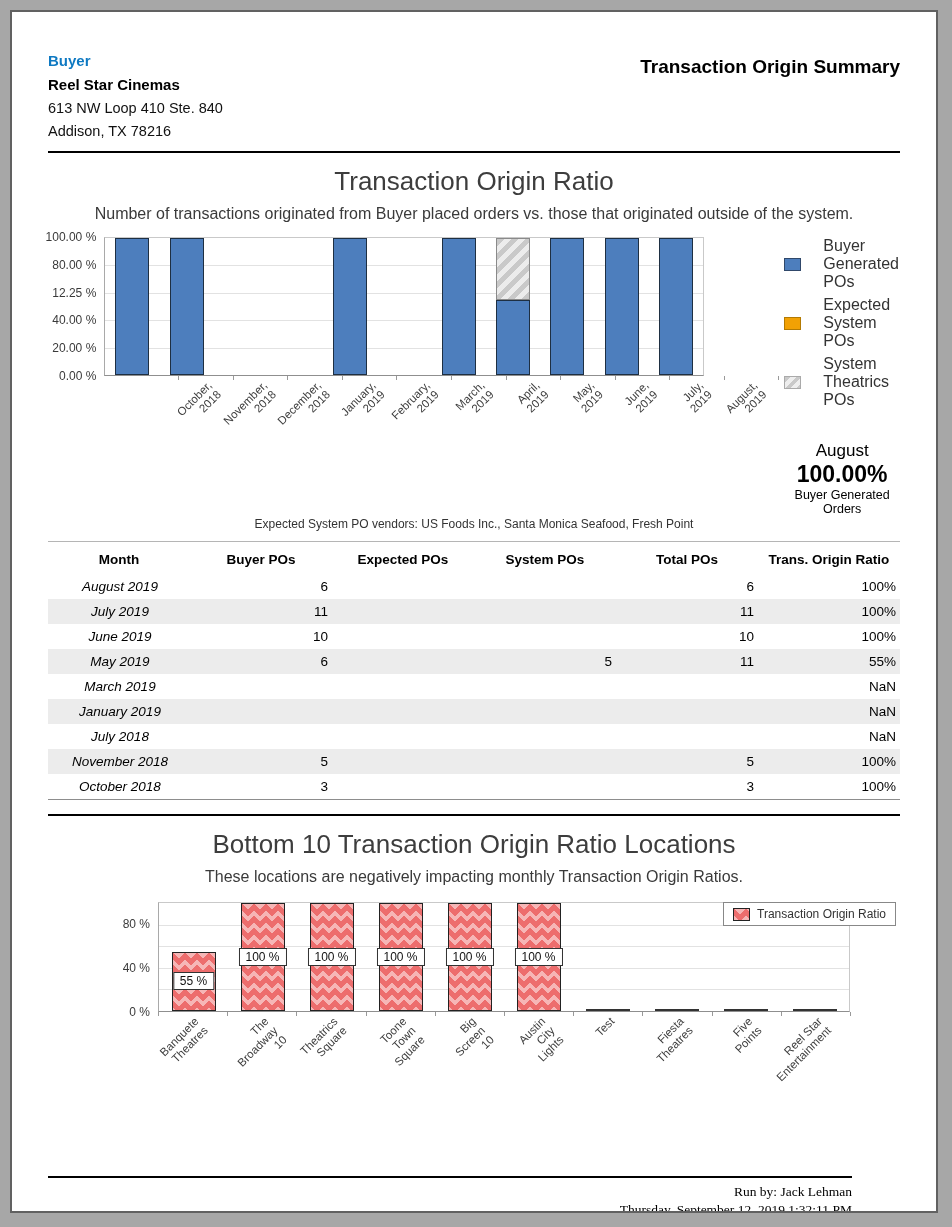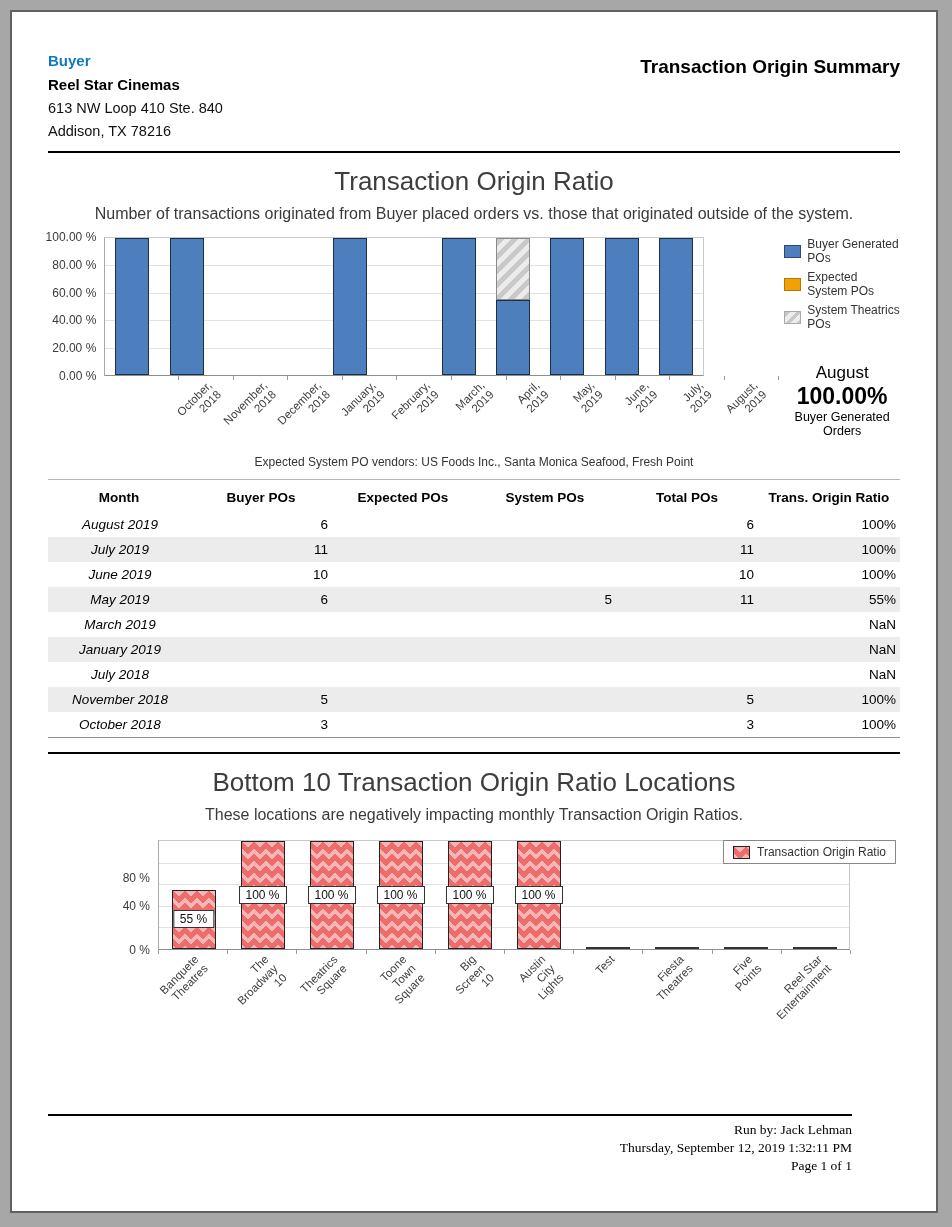--- a/index.html
+++ b/index.html
@@ -43,21 +43,21 @@
   .xtick { position:absolute; top:0; width:1px; height:4px; background:#999; }
   .vlabel { position:absolute; transform:translate(-50%,50%); background:#fff; border:1px solid #333;
     font-size:12px; color:#111; padding:1px 6px; white-space:nowrap; }
 
   
   .c1-row { display:flex; margin-top:14px; }
   #c1-yaxis { width:74px; height:139px; }
   #c1-plot { width:600px; height:139px; }
   #c1-xlabels { height:78px; width:600px; margin-left:74px; }
   .c1-right { width:158px; padding-left:6px; }
-  .litem { display:flex; align-items:center; gap:6px; font-size:12px; color:#333; margin-bottom:5px; }
+  .litem { display:flex; align-items:center; gap:22px; font-size:16px; color:#333; margin-bottom:5px; }
   .sw { width:17px; height:13px; flex:0 0 17px; }
   .sw-blue  { background:#4d7ebd; border:1px solid #30486a; }
   .sw-orange{ background:#f2a104; border:1px solid #b37a03; }
   .sw-hatch { background:repeating-linear-gradient(135deg,#c9c9c9 0 4px,#eee 4px 8px); border:1px solid #aaa; }
   .callout { text-align:center; margin-top:32px; color:#000; }
   .co-month { font-size:17px; }
   .co-value { font-size:23px; font-weight:bold; }
   .co-line  { font-size:12.5px; }
   .footnote { text-align:center; font-size:12px; color:#333; margin-top:1px; }
 
@@ -100,21 +100,21 @@
     </header>
     <div class="rule-black"></div>
 
     <section>
       <h2 class="ctitle">Transaction Origin Ratio</h2>
       <p class="sub">Number of transactions originated from Buyer placed orders vs. those that originated outside of the system.</p>
       <div class="c1-row">
         <div class="yaxis" id="c1-yaxis">
             <div class="ytick" style="top: 0%;">100.00 %</div>
             <div class="ytick" style="top: 20%;">80.00 %</div>
-            <div class="ytick" style="top: 40%;">60.00 %</div>
+            <div class="ytick" style="top: 40%;">12.25 %</div>
             <div class="ytick" style="top: 60%;">40.00 %</div>
             <div class="ytick" style="top: 80%;">20.00 %</div>
             <div class="ytick" style="top: 100%;">0.00 %</div>
           </div>
         <div>
           <div class="plot" id="c1-plot">
               <div class="gridline" style="top: 80%;"></div>
               <div class="gridline" style="top: 60%;"></div>
               <div class="gridline" style="top: 40%;"></div>
               <div class="gridline" style="top: 20%;"></div>
@@ -298,21 +298,21 @@
     </table>
 
     <div class="rule-black2"></div>
 
     <section>
       <h2 class="ctitle">Bottom 10 Transaction Origin Ratio Locations</h2>
       <p class="sub">These locations are negatively impacting monthly Transaction Origin Ratios.</p>
       <div class="c2-wrap">
         <div class="c2-row">
           <div class="yaxis" id="c2-yaxis">
-              <div class="ytick" style="top: 20%; margin-top: 16px;">80 %</div>
+              <div class="ytick" style="top: 20%;">80 %</div>
               <div class="ytick" style="top: 60%;">40 %</div>
               <div class="ytick" style="top: 100%;">0 %</div>
             </div>
           <div class="plot" id="c2-plot">
               <div class="gridline" style="top: 80%;"></div>
               <div class="gridline" style="top: 60%;"></div>
               <div class="gridline" style="top: 40%;"></div>
               <div class="gridline" style="top: 20%;"></div>
               <div class="bar bar-red pattern-red" style="left: 5%; width: 44px; bottom: 0px; height: 55%;"></div>
               <div class="vlabel" style="left: 5%; bottom: 27.5%;">55 %</div>

